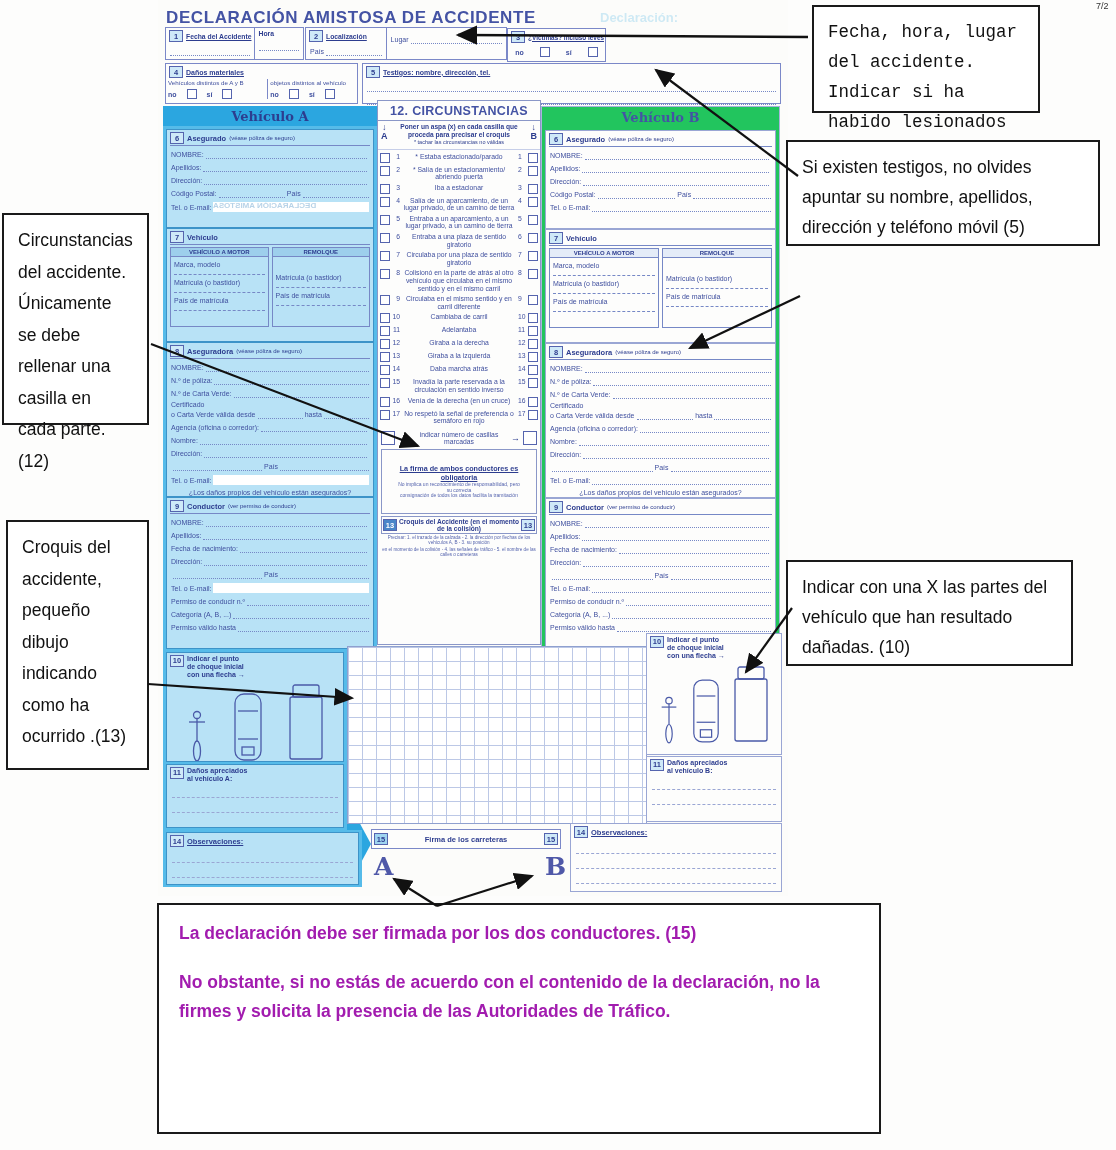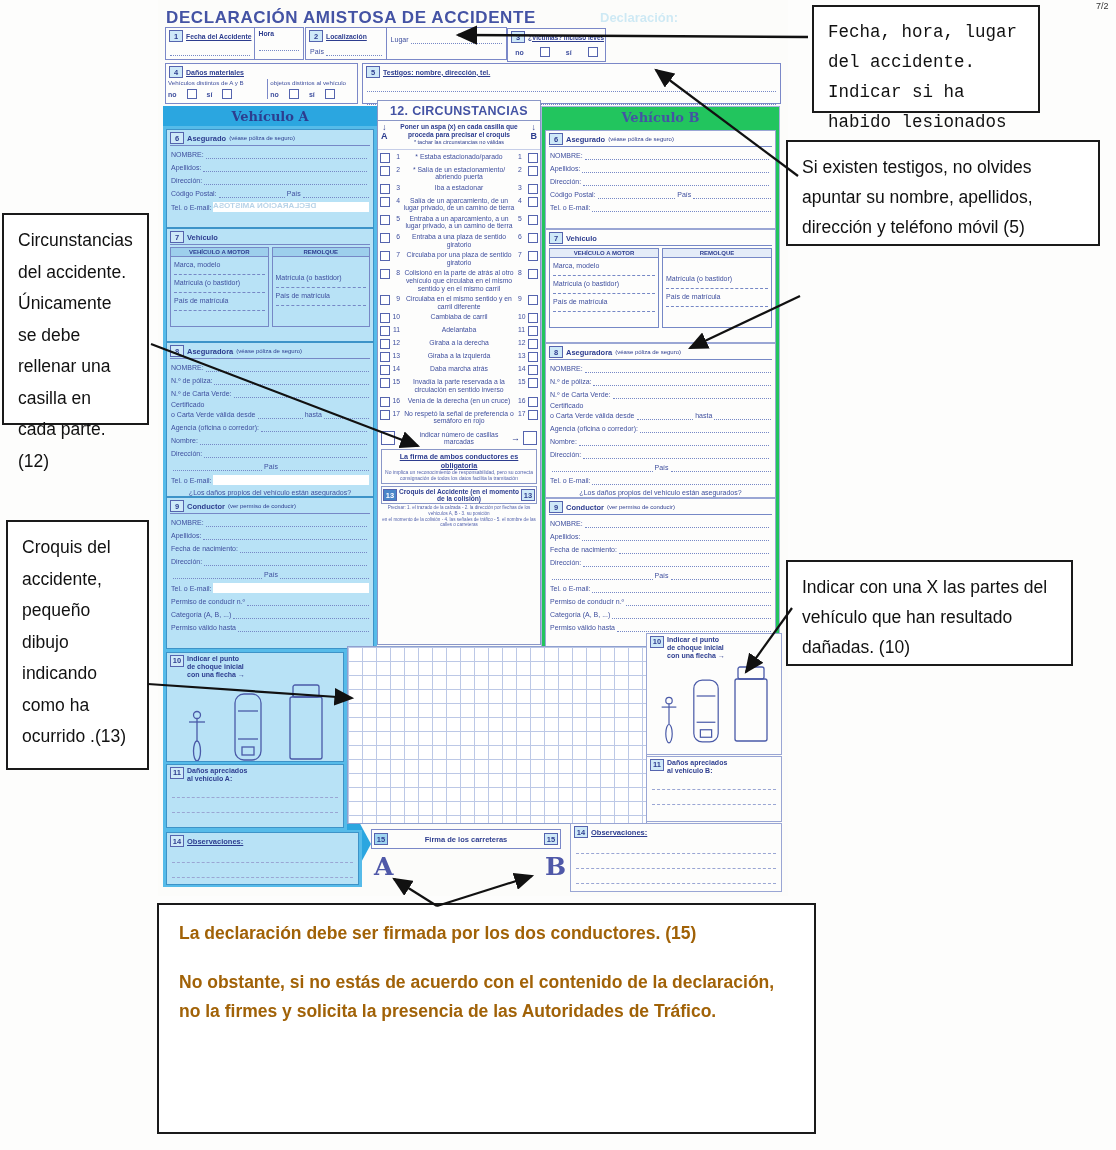--- a/index.html
+++ b/index.html
@@ -49,21 +49,21 @@
   .circ-head .mid{flex:1;text-align:center;font-size:6.6px;font-weight:bold;color:#2d3d8f;line-height:7.5px;padding:0 2px;}
   .circ-head .mid i{display:block;font-weight:normal;font-style:normal;font-size:5.5px;margin-top:1px;}
   .ci{display:flex;align-items:flex-start;gap:2px;margin:3px 2px 0;font-size:6.8px;line-height:7.6px;color:#3f4f9e;}
   .ci .n{width:8px;flex:0 0 auto;text-align:right;}
   .ci .n.r{text-align:left;}
   .ci .t{flex:1;text-align:center;}
   .tot{display:flex;align-items:center;gap:3px;margin:6px 3px 2px;font-size:6.8px;color:#3f4f9e;}
   .tot .bigcb{width:12px;height:12px;border:1px solid #5564ae;background:#fff;flex:0 0 auto;}
   .tot .t{flex:1;text-align:center;line-height:7.5px;}
   .tot .ar{font-size:9px;color:#2d3d8f;}
-  #sig-ob{margin:3px 3px 0;border:1px solid #8a97c8;padding:2px;text-align:center;color:#2d3d8f;}
+  #sig-ob{margin:3px 3px 0;border:1px solid #8a97c8;padding:14px;text-align:center;color:#2d3d8f;}
   #sig-ob b{font-size:7.2px;text-decoration:underline;display:block;}
   #sig-ob i{font-style:normal;font-size:5px;line-height:5.8px;display:block;color:#5564ae;}
   #s13-head{margin:2px 3px 0;color:#2d3d8f;}
   #s13-head .r1{display:flex;align-items:center;gap:2px;border:1px solid #8a97c8;padding:1px;}
   #s13-head .r1 b{flex:1;font-size:6.6px;text-align:center;}
   #s13-head .fine{font-size:4.6px;line-height:5.2px;color:#5564ae;text-align:center;margin-top:1px;}
   
   #blueBL{left:163px;top:650px;width:184px;height:180px;background:#56bbe9;}
   #obsA{left:163px;top:830px;width:199px;height:57px;background:#56bbe9;}
   #grid{left:347px;top:646px;width:298px;height:176px;background:#fff;border:1px solid #8fa0cf;
@@ -77,21 +77,21 @@
   #s10B{left:646px;top:633px;width:134px;height:120px;}
   #s11B{left:646px;top:756px;width:134px;height:64px;}
   #s14B{left:570px;top:823px;width:210px;height:67px;border:1px solid #9aa6d4;background:#fdfdfc;}
   .s10lbl{display:flex;gap:3px;margin:2px 3px 0;font-size:7px;line-height:8px;color:#2d3d8f;}
   .s10lbl .txt{font-weight:bold;}
   .icons{display:flex;align-items:flex-end;justify-content:space-around;margin-top:4px;padding:0 6px;}
   .icons svg{display:block;}
   
   .callout{position:absolute;border:2px solid #1a1a1a;background:#fff;color:#111;font-size:17.5px;line-height:1.72;padding:10px 14px;box-sizing:border-box;}
   #co5,#co6{line-height:1.8;}
-  #bottom-box{position:absolute;left:157px;top:903px;width:659px;height:231px;border:2px solid #1a1a1a;background:#fff;color:#a16207;
+  #bottom-box{position:absolute;left:157px;top:903px;width:724px;height:231px;border:2px solid #1a1a1a;background:#fff;color:#a21caf;
        font-size:17.5px;line-height:1.62;padding:14px 20px;box-sizing:border-box;}
   #bottom-box p{margin:0 0 21px;}
   #bottom-box p.bd{font-weight:bold;}
   
   #arrows{left:0;top:0;width:1116px;height:1150px;pointer-events:none;}
 </style>
 </head>
 <body>
 
 <div id="canvas">

